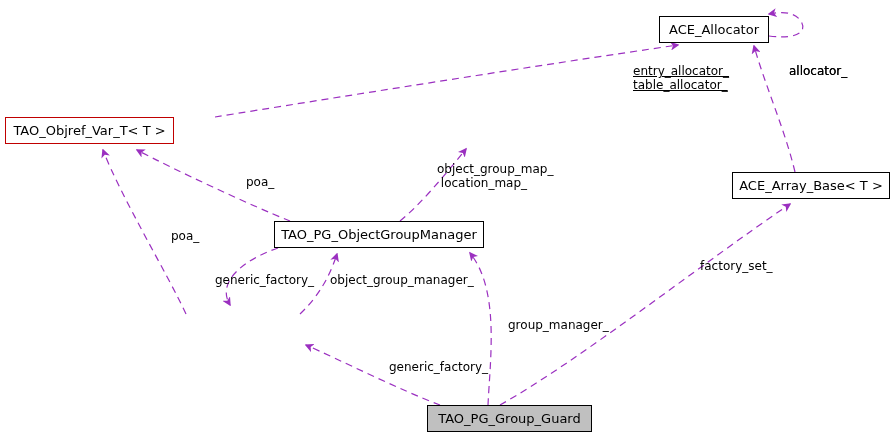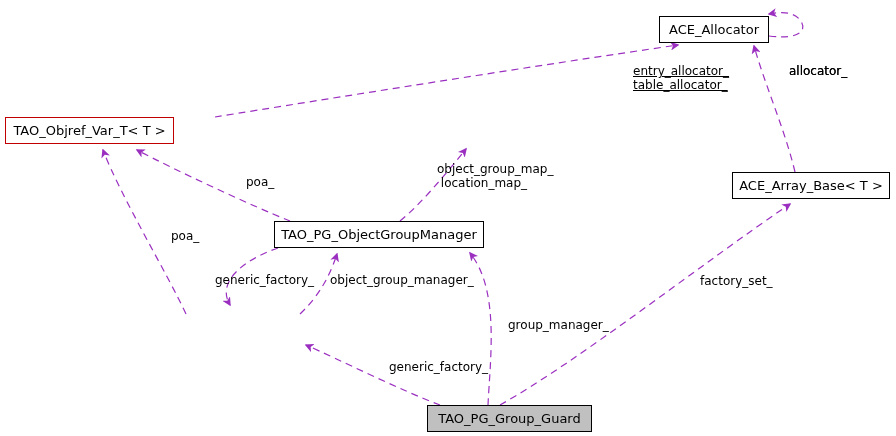--- a/index.html
+++ b/index.html
@@ -123,19 +123,19 @@
  location_map_</div>
 
   <div class="edge-label" style="left:246px; top:176px;">poa_</div>
 
   <div class="edge-label" style="left:171px; top:230px;">poa_</div>
 
   <div class="edge-label" style="left:215px; top:274px;">generic_factory_</div>
 
   <div class="edge-label" style="left:330px; top:274px;">object_group_manager_</div>
 
-  <div class="edge-label" style="left:700px; top:275px;text-align:center;">factory_set_</div>
+  <div class="edge-label" style="left:700px; top:260px;text-align:center;">factory_set_</div>
 
   <div class="edge-label" style="left:508px; top:319px;">group_manager_</div>
 
   <div class="edge-label" style="left:389px; top:361px;">generic_factory_</div>
 
 </div>
 
 </body></html>

